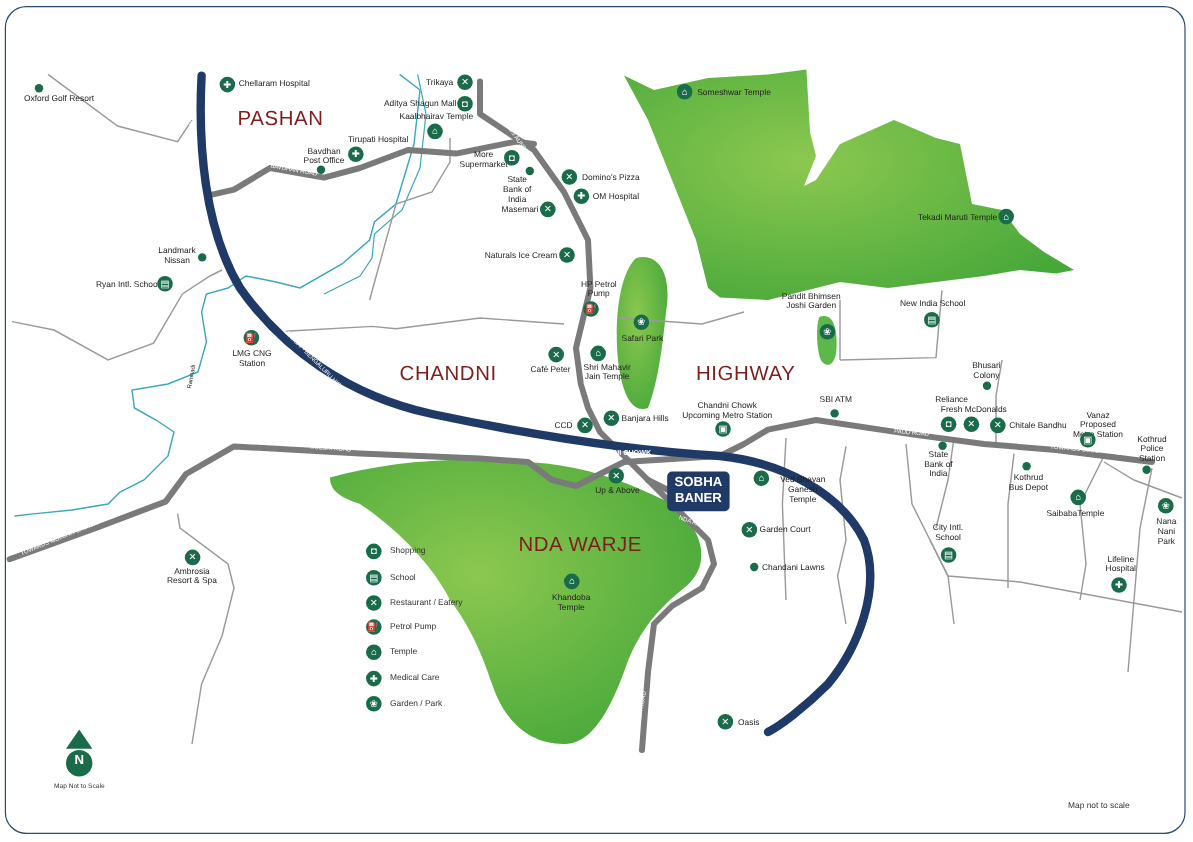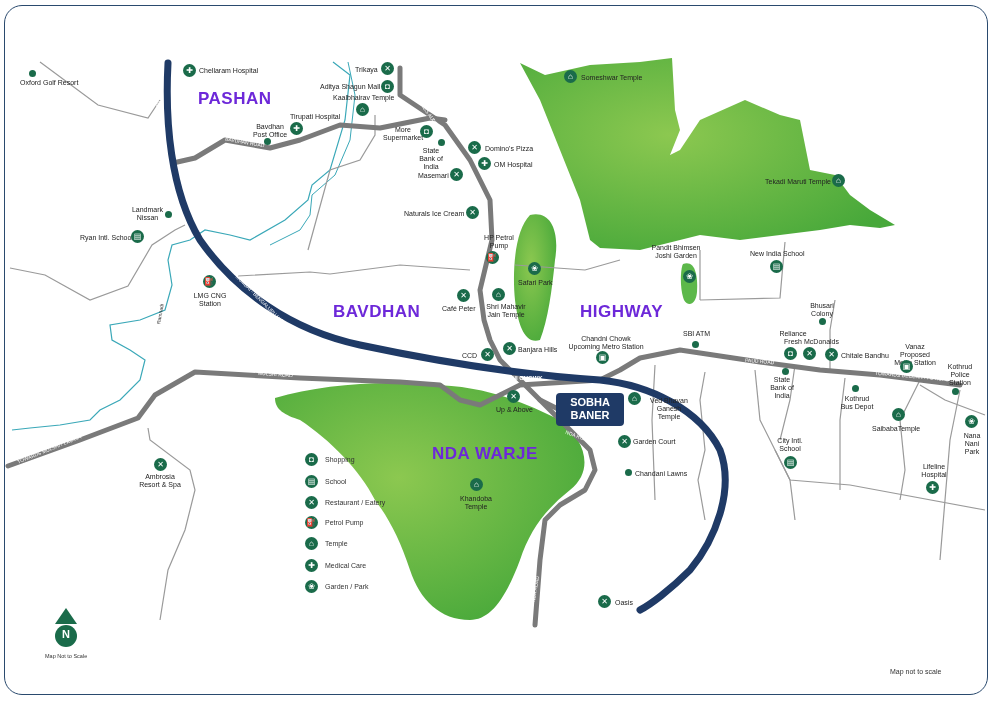--- a/index.html
+++ b/index.html
@@ -2,27 +2,27 @@
 <html><head>
 <meta charset="utf-8">
 <style>
   html, body { margin:0; padding:0; background:#ffffff; }
   body { width:994px; height:702px; position:relative; overflow:hidden; font-family:"Liberation Sans", sans-serif; }
   #frame { position:absolute; left:4px; top:5px; width:984px; height:690px; border:1.5px solid #2a4a6e; border-radius:18px; box-sizing:border-box; background:#fff; overflow:hidden; }
   svg#map { position:absolute; left:0; top:0; }
   .lbl { position:absolute; font-size:7px; color:#222; line-height:8px; white-space:nowrap; text-align:center; }
   .lbl.left { text-align:left; }
   .lbl.right { text-align:right; }
-  .area { position:absolute; font-weight:bold; color:#6d28d9; font-size:17px; letter-spacing:0.5px; }
+  .area { position:absolute; font-weight:normal; color:#7f1d1d; font-size:17px; letter-spacing:0.5px; }
   .poi { position:absolute; width:13px; height:13px; border-radius:50%; background:#1a6b4a; color:#fff; font-size:8px; line-height:13px; text-align:center; }
   .dot { position:absolute; width:7px; height:7px; border-radius:50%; background:#1a6b4a; }
   .legend-item { position:absolute; left:305px; height:14px; display:flex; align-items:center; }
   .legend-item .poi { position:static; margin-right:7px; }
   .legend-item span.t { font-size:7px; color:#333; }
-  #project { position:absolute; left:556px; top:393px; width:68px; height:33px; background:#1f3a66; border-radius:4px; color:#fff; font-weight:bold; font-size:11px; line-height:13px; text-align:center; padding-top:3px; box-sizing:border-box; }
+  #project { position:absolute; left:556px; top:393px; width:52px; height:33px; background:#1f3a66; border-radius:4px; color:#fff; font-weight:bold; font-size:11px; line-height:13px; text-align:center; padding-top:3px; box-sizing:border-box; }
   #north { position:absolute; left:51px; top:608px; width:30px; }
   .scale-note { position:absolute; font-size:7px; color:#333; }
 </style>
 </head>
 <body>
 
 <div id="frame"></div>
 
 <svg id="map" width="994" height="702">
   <defs>
@@ -65,21 +65,21 @@
     <polyline points="173,163 195,158 225,140 270,148 300,140 340,125 380,128 430,118 445,120"></polyline>
     <polyline points="400,68 400,95 445,125 470,160 490,200 492,240 480,290 484,320 490,340 500,360 520,380 540,400 560,410"></polyline>
     <polyline points="8,466 80,440 138,418 155,395 195,372 300,378 400,382 440,385 460,400 480,405 500,395 520,385 600,380 620,370 640,358 680,350 760,362 820,370 880,375 960,385"></polyline>
     <polyline points="540,400 570,430 590,450 595,470 585,490 560,505 545,520 540,560 535,625"></polyline>
   </g>
 
   <path d="M168,63 C165,120 170,190 200,240 C235,290 290,330 360,345 C440,362 520,375 600,380 C650,385 700,410 720,450 C735,490 715,540 690,570 C670,590 650,605 640,610" fill="none" stroke="#1f3a66" stroke-width="7" stroke-linecap="round"></path>
 </svg>
 
 <div class="area" style="left:198px;top:89px">PASHAN</div>
-<div class="area" style="left:333px;top:302px">BAVDHAN</div>
+<div class="area" style="left:333px;top:302px">CHANDNI</div>
 <div class="area" style="left:580px;top:302px">HIGHWAY</div>
 <div class="area" style="left:432px;top:444px">NDA WARJE</div>
 
 <div id="project">
   <div>SOBHA</div>
   <div>BANER</div>
 </div>
 
 <div class="lbl" style="left:490px;top:374px;color:#fff;font-weight:bold;font-size:6px">CHANDNI CHOWK</div>
 <div class="lbl" style="left:258px;top:370px;color:#fff;font-size:5px;transform:rotate(4deg)">MULSHI ROAD</div>

